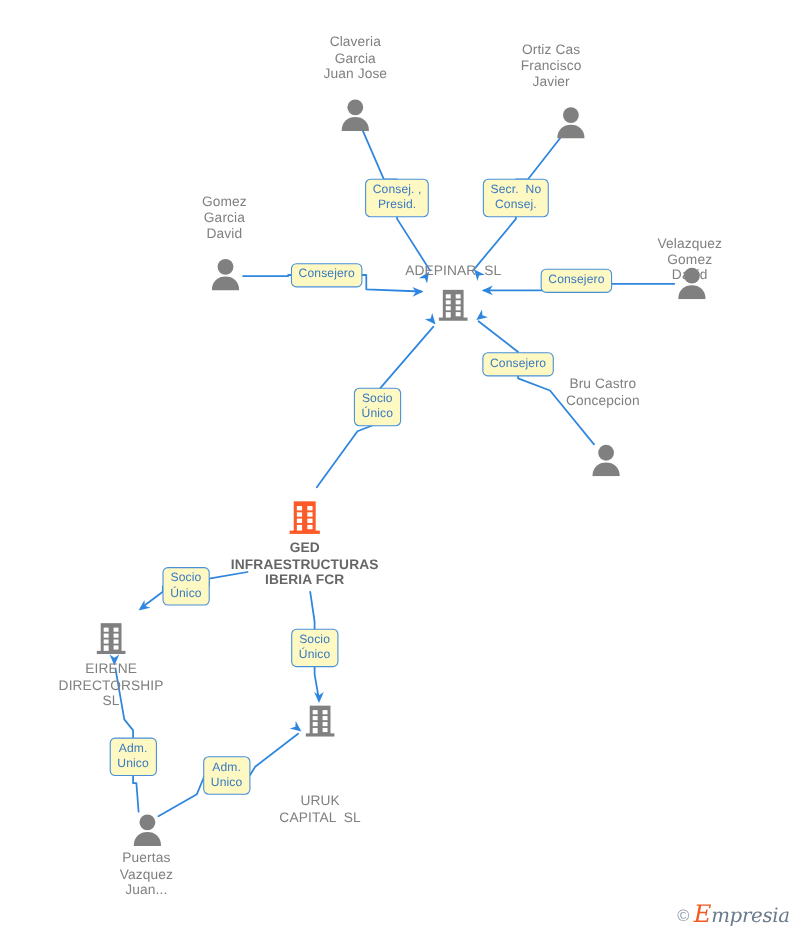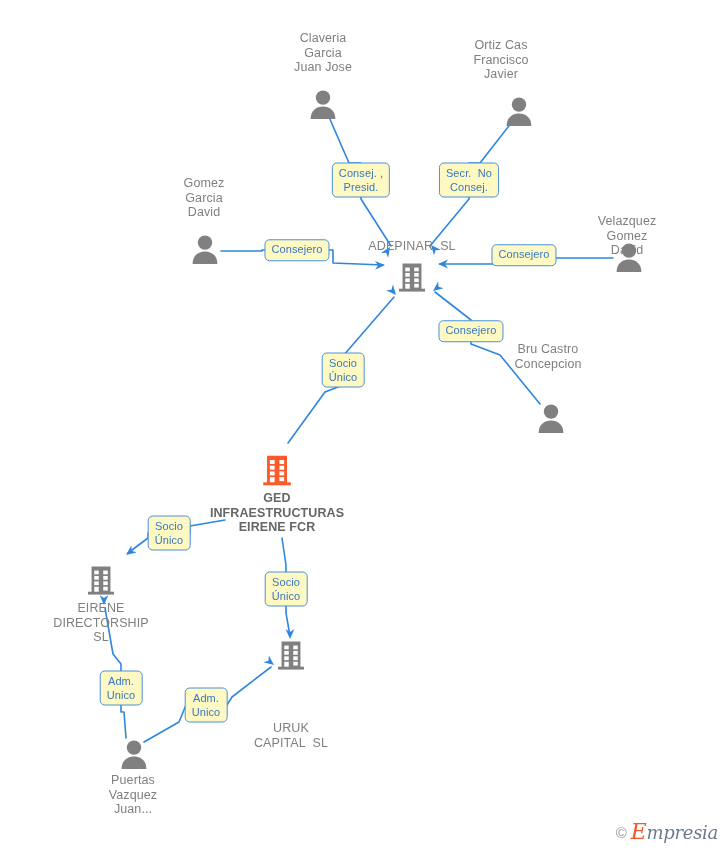--- a/index.html
+++ b/index.html
@@ -211,21 +211,21 @@
             <rect x="7.5" y="12.5" width="5" height="4.2" fill="#ffffff"></rect>
             <rect x="17.5" y="12.5" width="5" height="4.2" fill="#ffffff"></rect>
             <rect x="7.5" y="18.5" width="5" height="4.2" fill="#ffffff"></rect>
             <rect x="17.5" y="18.5" width="5" height="4.2" fill="#ffffff"></rect>
             <rect x="7.5" y="24.5" width="5" height="6" fill="#ffffff"></rect>
             <rect x="17.5" y="24.5" width="5" height="4.2" fill="#ffffff"></rect>
             <rect x="0.5" y="30" width="29" height="3.2" fill="#fc5a28"></rect>
           </svg></div>
         <div class="node-label company-main" style="left: 277px; top: 491px;">GED
 INFRAESTRUCTURAS
-EIRENE FCR</div>
+IBERIA FCR</div>
       </div>
       <div class="node">
         <div class="node-ico" style="left: 101px; top: 580px;"><svg width="27" height="30.6" viewBox="0 0 30 34" xmlns="http://www.w3.org/2000/svg">
             <rect x="4.5" y="2" width="21" height="29" fill="#808080"></rect>
             <rect x="7.5" y="6.5" width="5" height="4.2" fill="#ffffff"></rect>
             <rect x="17.5" y="6.5" width="5" height="4.2" fill="#ffffff"></rect>
             <rect x="7.5" y="12.5" width="5" height="4.2" fill="#ffffff"></rect>
             <rect x="17.5" y="12.5" width="5" height="4.2" fill="#ffffff"></rect>
             <rect x="7.5" y="18.5" width="5" height="4.2" fill="#ffffff"></rect>
             <rect x="17.5" y="18.5" width="5" height="4.2" fill="#ffffff"></rect>

